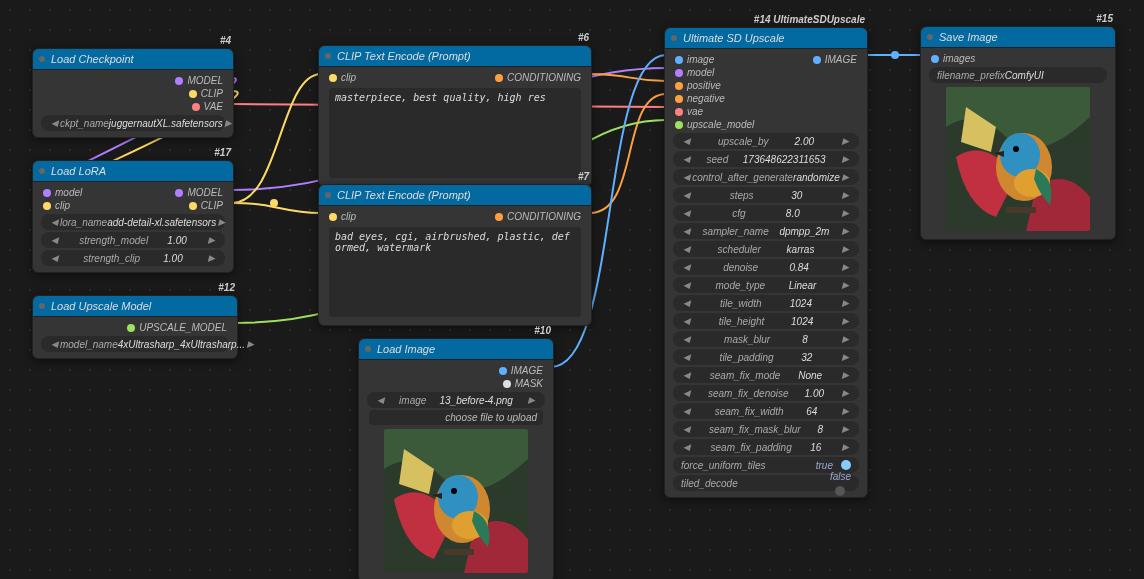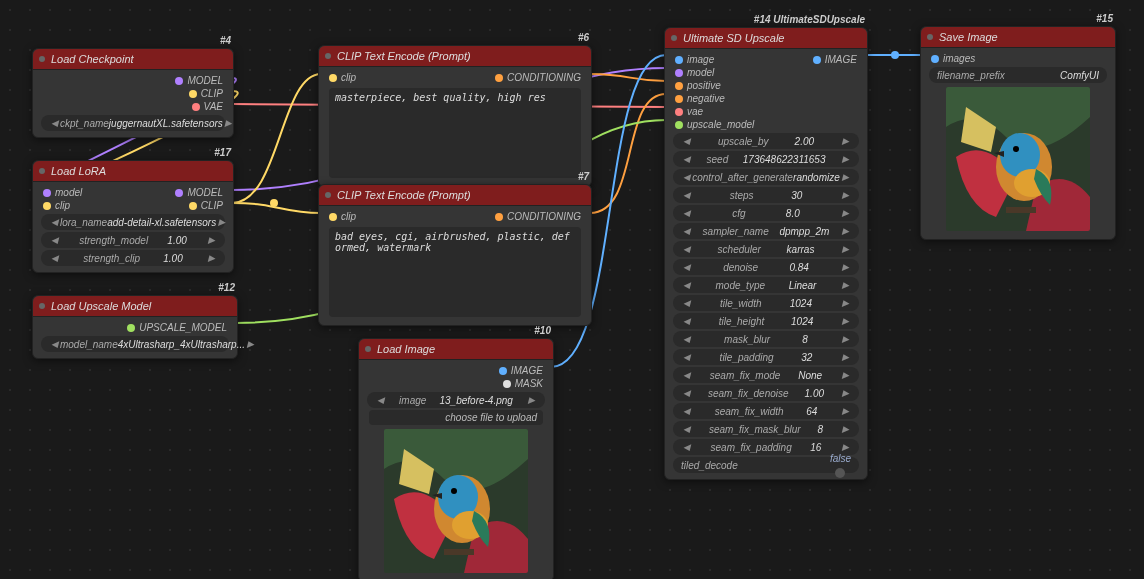--- a/index.html
+++ b/index.html
@@ -34,21 +34,21 @@
   .node-id {
     position: absolute;
     top: -14px;
     right: 2px;
     font-size: 10px;
     font-weight: bold;
     color: #ccc;
     z-index: 3;
   }
   .node-header {
-    background: #7f1d1d;
+    background: #0369a1;
     border-bottom: 1px solid #222;
     border-radius: 6px 6px 0 0;
     padding: 4px 8px 4px 18px;
     position: relative;
     font-size: 11px;
     color: #ddd;
   }
   .node-header::before {
     content: "";
     position: absolute;
@@ -100,21 +100,21 @@
   }
   .widget .w-label { flex: 0 0 auto; color: #aaa; }
   .widget .w-value { flex: 0 0 auto; color: #ddd; }
   .widget.toggle .w-value { color: #9ac; }
   .widget.toggle .toggle-dot {
     width: 10px; height: 10px;
     border-radius: 50%;
     background: #8cf;
     margin-left: 4px;
   }
-  .widget.static { justify-content: space-between; }
+  .widget.static { justify-content: flex-start; }
   .textarea-widget {
     background: #2a2a2a;
     border-radius: 4px;
     margin: 4px;
     padding: 4px 6px;
     font-family: monospace;
     font-size: 10px;
     color: #ddd;
     min-height: 90px;
     white-space: pre-wrap;
@@ -503,20 +503,27 @@
         </div>
         <div class="widget">
           <span class="arrow-l">◀</span>
           <span class="w-label">seam_fix_padding</span>
           <span class="w-value">16</span>
           <span class="arrow-r">▶</span>
         </div>
       </div>
     <div id="ultimate-toggles">
         <div class="widget toggle">
+          <span class="w-label">force_uniform_tiles</span>
+          <span style="display:flex;align-items:center;gap:4px;">
+            <span class="w-value">true</span>
+            <span class="toggle-dot"></span>
+          </span>
+        </div>
+        <div class="widget toggle">
           <span class="w-label">tiled_decode</span>
           <span style="display:flex;align-items:center;gap:4px;flex-direction:column;">
             <span class="w-value">false</span>
             <span style="width:10px;height:10px;border-radius:50%;background:#555;"></span>
           </span>
         </div>
       </div>
   </div>
 </div>
 

